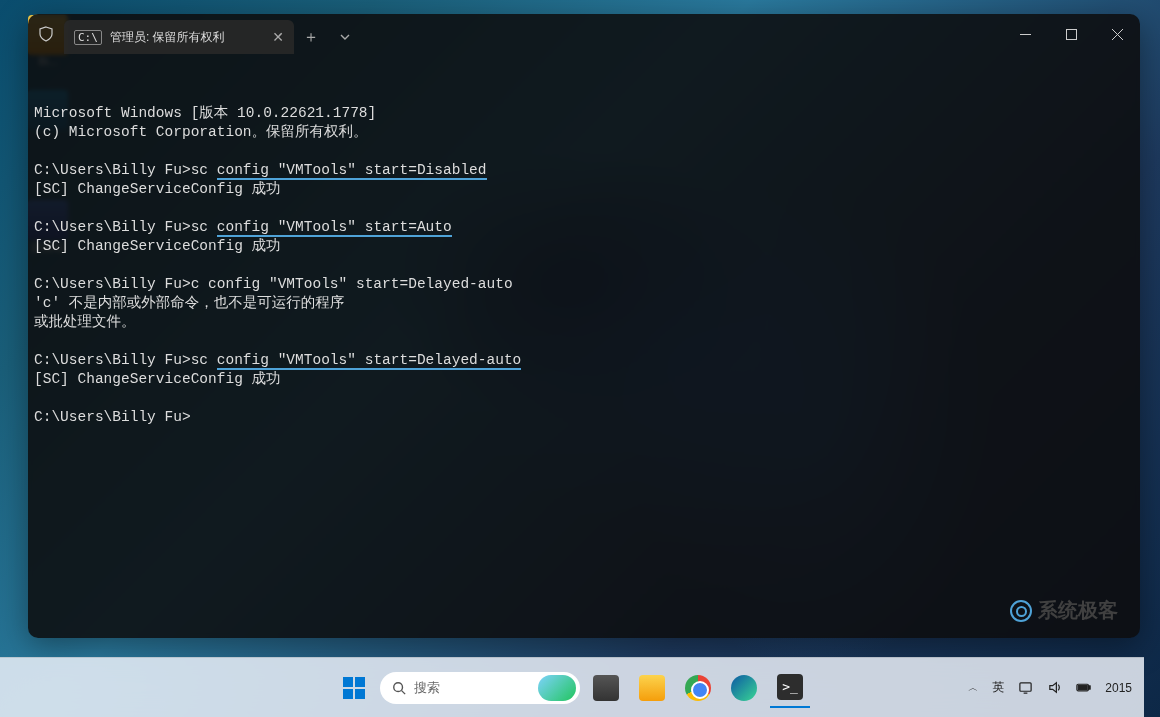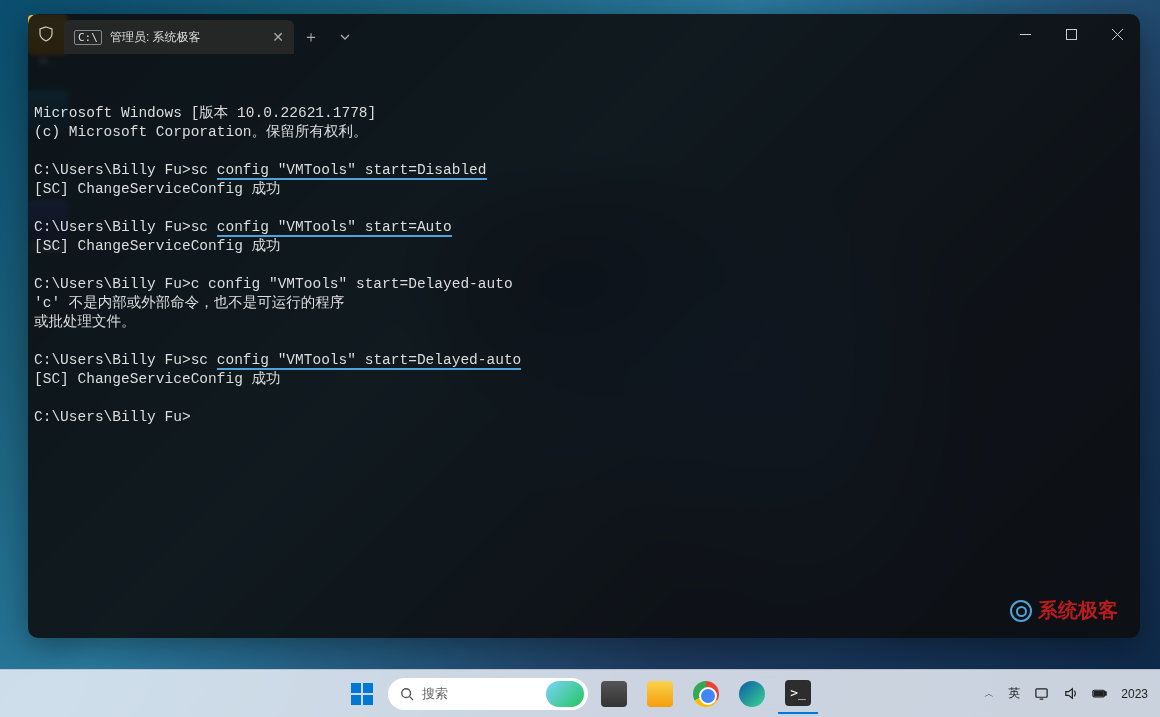--- a/index.html
+++ b/index.html
@@ -84,35 +84,35 @@
   overflow: hidden;
   position: relative;
 }
 .underline-mark {
   border-bottom: 2px solid #4fa3d8;
   padding-bottom: 0px;
 }
 .watermark {
   position: absolute;
   bottom: 16px; right: 22px;
-  color: #b91c1c;
+  color: #404040;
   font-size: 20px;
   font-weight: 600;
   display:flex; align-items:center; gap:6px;
 }
 .watermark .ring {
   width:22px; height:22px; border:2px solid #4fa3d8; border-radius:50%;
   display:flex; align-items:center; justify-content:center;
 }
 .watermark .ring::after { content:""; width:7px;height:7px;border:2px solid #4fa3d8;border-radius:50%;}
 
 .taskbar {
   position: absolute;
-  bottom: 0; left: 0; right: 0;
-  height: 48px;
+  bottom: 0; left: 0; right: 16px;
+  height: 60px;
   background: rgba(235,240,248,0.85);
   backdrop-filter: blur(20px);
   border-top: 1px solid rgba(0,0,0,0.1);
   display: flex;
   align-items: center;
 }
 .tb-center {
   position: absolute;
   left: 50%; transform: translateX(-50%);
   display: flex; align-items: center; gap: 6px;
@@ -180,21 +180,21 @@
 
 <div class="terminal-window">
   <div class="titlebar">
     <div class="shield-btn">
       <svg width="16" height="16" viewBox="0 0 16 16" fill="none" stroke="currentColor" stroke-width="1.2">
           <path d="M8 1 L14 3 V8 C14 12 8 15 8 15 C8 15 2 12 2 8 V3 Z"></path>
         </svg>
     </div>
     <div class="tab">
       <span class="cmd-glyph">C:\</span>
-      <span>管理员: 系统极客</span>
+      <span>管理员: 保留所有权利</span>
       <span class="close">✕</span>
     </div>
     <div class="newtab-btn">＋</div>
     <div class="dropdown-btn">
       <svg width="10" height="10" viewBox="0 0 10 10" fill="none" stroke="currentColor" stroke-width="1.4">
           <path d="M1 3 L5 7 L9 3"></path>
         </svg>
     </div>
     <div class="titlebar-spacer"></div>
     <div class="win-btns">
@@ -264,15 +264,15 @@
       </svg>
     <svg viewBox="0 0 16 16" fill="none" stroke="#222" stroke-width="1.3">
         <path d="M3 6 H6 L10 3 V13 L6 10 H3 Z"></path>
         <path d="M12 5 C13.5 6.5 13.5 9.5 12 11"></path>
       </svg>
     <svg viewBox="0 0 18 12" fill="none" stroke="#222" stroke-width="1.3">
         <rect x="1" y="2" width="14" height="8" rx="1.5"></rect>
         <rect x="15.5" y="4" width="1.5" height="4" fill="#222"></rect>
         <rect x="2.5" y="3.5" width="11" height="5" fill="#222"></rect>
       </svg>
-    <span>2023</span>
+    <span>2015</span>
   </div>
 </div>
 
 </body></html>

